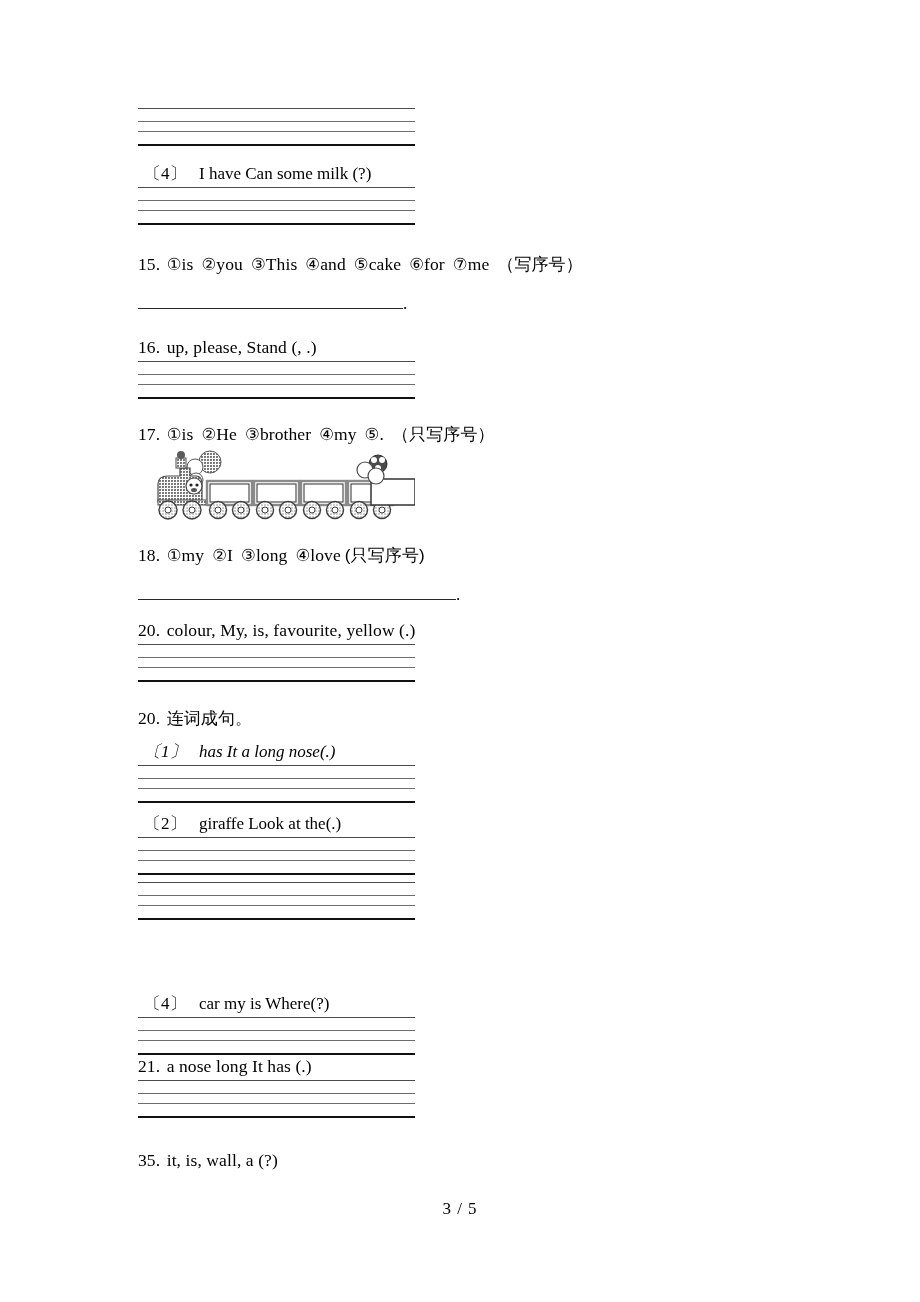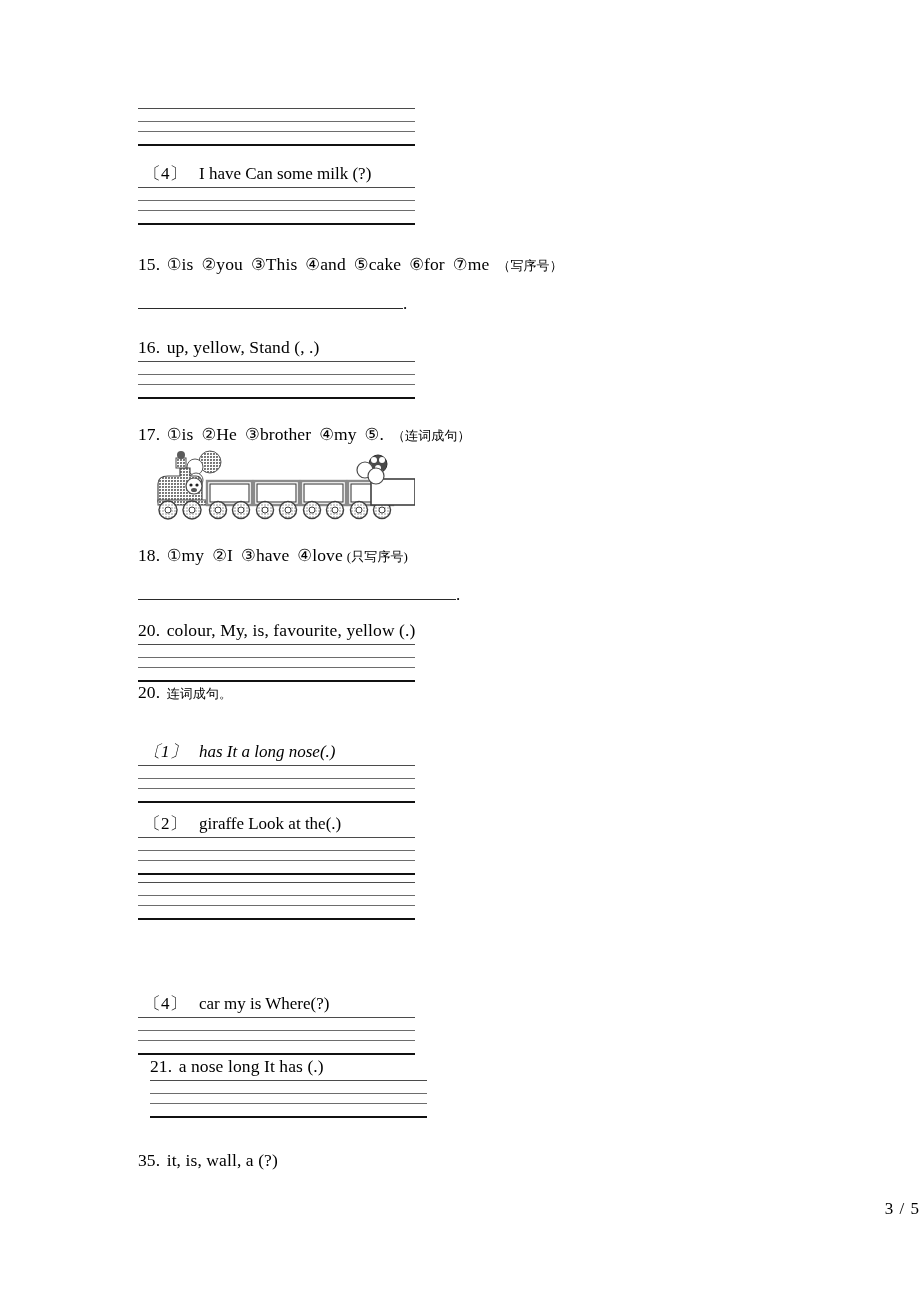--- a/index.html
+++ b/index.html
@@ -37,21 +37,21 @@
     white-space: nowrap;
     letter-spacing: 0.1px;
   }
   .qnum { margin-right: 2px; }
   .circled {
     font-size: 16.5px;
     margin-right: 0px;
   }
   .sp { display:inline-block; width:8px; }
   .sp-s { display:inline-block; width:4px; }
-  .cn { font-family: Liberation Serif, serif; font-size: 13px; }
+  .cn { font-family: Liberation Sans, sans-serif; font-size: 17px; }
 
   .sub {
     font-size: 17px;
     line-height: 1.25;
     white-space: nowrap;
     padding-left: 6px;
   }
 
   
   .staff {
@@ -96,21 +96,21 @@
     width: 265px;
     height: 72px;
   }
 
   
   .footer {
     position: absolute;
     left: 0;
     top: 1199px;
     width: 920px;
-    text-align: right;
+    text-align: center;
     font-size: 17px;
     letter-spacing: 1px;
   }
 </style>
 </head>
 <body>
 
 <div class="page">
   <div class="content">
 
@@ -154,37 +154,37 @@
       <div>
         <span class="ansline" style="width:265px;"></span><span class="dotafter">.</span>
       </div>
     </div>
 
     <div class="abs" style="top:334px;">
       <div class="staff">
         <div class="textrow">
           <span class="qline">
             <span class="qnum">16.</span>
-            <span>up, yellow, Stand (, .)</span>
+            <span>up, please, Stand (, .)</span>
           </span>
         </div>
         <div class="rule"></div>
         <div class="gap-a"></div>
         <div class="rule mid"></div>
         <div class="gap-b"></div>
         <div class="rule mid"></div>
         <div class="gap-c"></div>
         <div class="rule heavy"></div>
       </div>
     </div>
 
     <div class="abs" style="top:424px;">
       <div class="qline">
         <span class="qnum">17.</span>
-        <span class="circled">①</span><span>is</span><span class="sp"></span><span class="circled">②</span><span>He</span><span class="sp"></span><span class="circled">③</span><span>brother</span><span class="sp"></span><span class="circled">④</span><span>my</span><span class="sp"></span><span class="circled">⑤</span><span>.</span><span class="sp"></span><span class="cn">（连词成句）</span>
+        <span class="circled">①</span><span>is</span><span class="sp"></span><span class="circled">②</span><span>He</span><span class="sp"></span><span class="circled">③</span><span>brother</span><span class="sp"></span><span class="circled">④</span><span>my</span><span class="sp"></span><span class="circled">⑤</span><span>.</span><span class="sp"></span><span class="cn">（只写序号）</span>
       </div>
     </div>
 
     <div class="train-wrap">
       <svg width="265" height="72" viewBox="0 0 265 72">
         <defs>
           <pattern id="dots" width="3" height="3" patternUnits="userSpaceOnUse">
             <rect width="3" height="3" fill="#ffffff"></rect>
             <circle cx="1" cy="1" r="0.8" fill="#8f8f8f"></circle>
           </pattern>
@@ -262,21 +262,21 @@
           <circle cx="228" cy="18" r="3" fill="#ffffff"></circle>
           <circle cx="215" cy="20" r="8" fill="#ffffff" stroke="#4a4a4a" stroke-width="1.2"></circle>
           <circle cx="226" cy="26" r="8" fill="#ffffff" stroke="#4a4a4a" stroke-width="1.2"></circle>
         </g>
       </svg>
     </div>
 
     <div class="abs" style="top:545px;">
       <div class="qline">
         <span class="qnum">18.</span>
-        <span class="circled">①</span><span>my</span><span class="sp"></span><span class="circled">②</span><span>I</span><span class="sp"></span><span class="circled">③</span><span>have</span><span class="sp"></span><span class="circled">④</span><span>love</span><span class="sp-s"></span><span class="cn">(只写序号)</span>
+        <span class="circled">①</span><span>my</span><span class="sp"></span><span class="circled">②</span><span>I</span><span class="sp"></span><span class="circled">③</span><span>long</span><span class="sp"></span><span class="circled">④</span><span>love</span><span class="sp-s"></span><span class="cn">(只写序号)</span>
       </div>
       <div style="height:18px;"></div>
       <div>
         <span class="ansline" style="width:318px;"></span><span class="dotafter">.</span>
       </div>
     </div>
 
     <div class="abs" style="top:617px;">
       <div class="staff">
         <div class="textrow">
@@ -288,21 +288,21 @@
         <div class="rule"></div>
         <div class="gap-a"></div>
         <div class="rule mid"></div>
         <div class="gap-b"></div>
         <div class="rule mid"></div>
         <div class="gap-c"></div>
         <div class="rule heavy"></div>
       </div>
     </div>
 
-    <div class="abs" style="top:682px;">
+    <div class="abs" style="top:708px;">
       <div class="qline">
         <span class="qnum">20.</span>
         <span class="cn">连词成句。</span>
       </div>
     </div>
 
     <div class="abs" style="top:738px;font-style:italic;">
       <div class="staff">
         <div class="textrow">
           <span class="sub">
@@ -364,21 +364,21 @@
         <div class="rule"></div>
         <div class="gap-a"></div>
         <div class="rule mid"></div>
         <div class="gap-b"></div>
         <div class="rule mid"></div>
         <div class="gap-c"></div>
         <div class="rule heavy"></div>
       </div>
     </div>
 
-    <div class="abs" style="top:1053px;margin-left:12px;">
+    <div class="abs" style="top:1053px;">
       <div class="staff">
         <div class="textrow">
           <span class="qline">
             <span class="qnum">21.</span>
             <span>a   nose   long   It   has   (.)</span>
           </span>
         </div>
         <div class="rule"></div>
         <div class="gap-a"></div>
         <div class="rule mid"></div>

